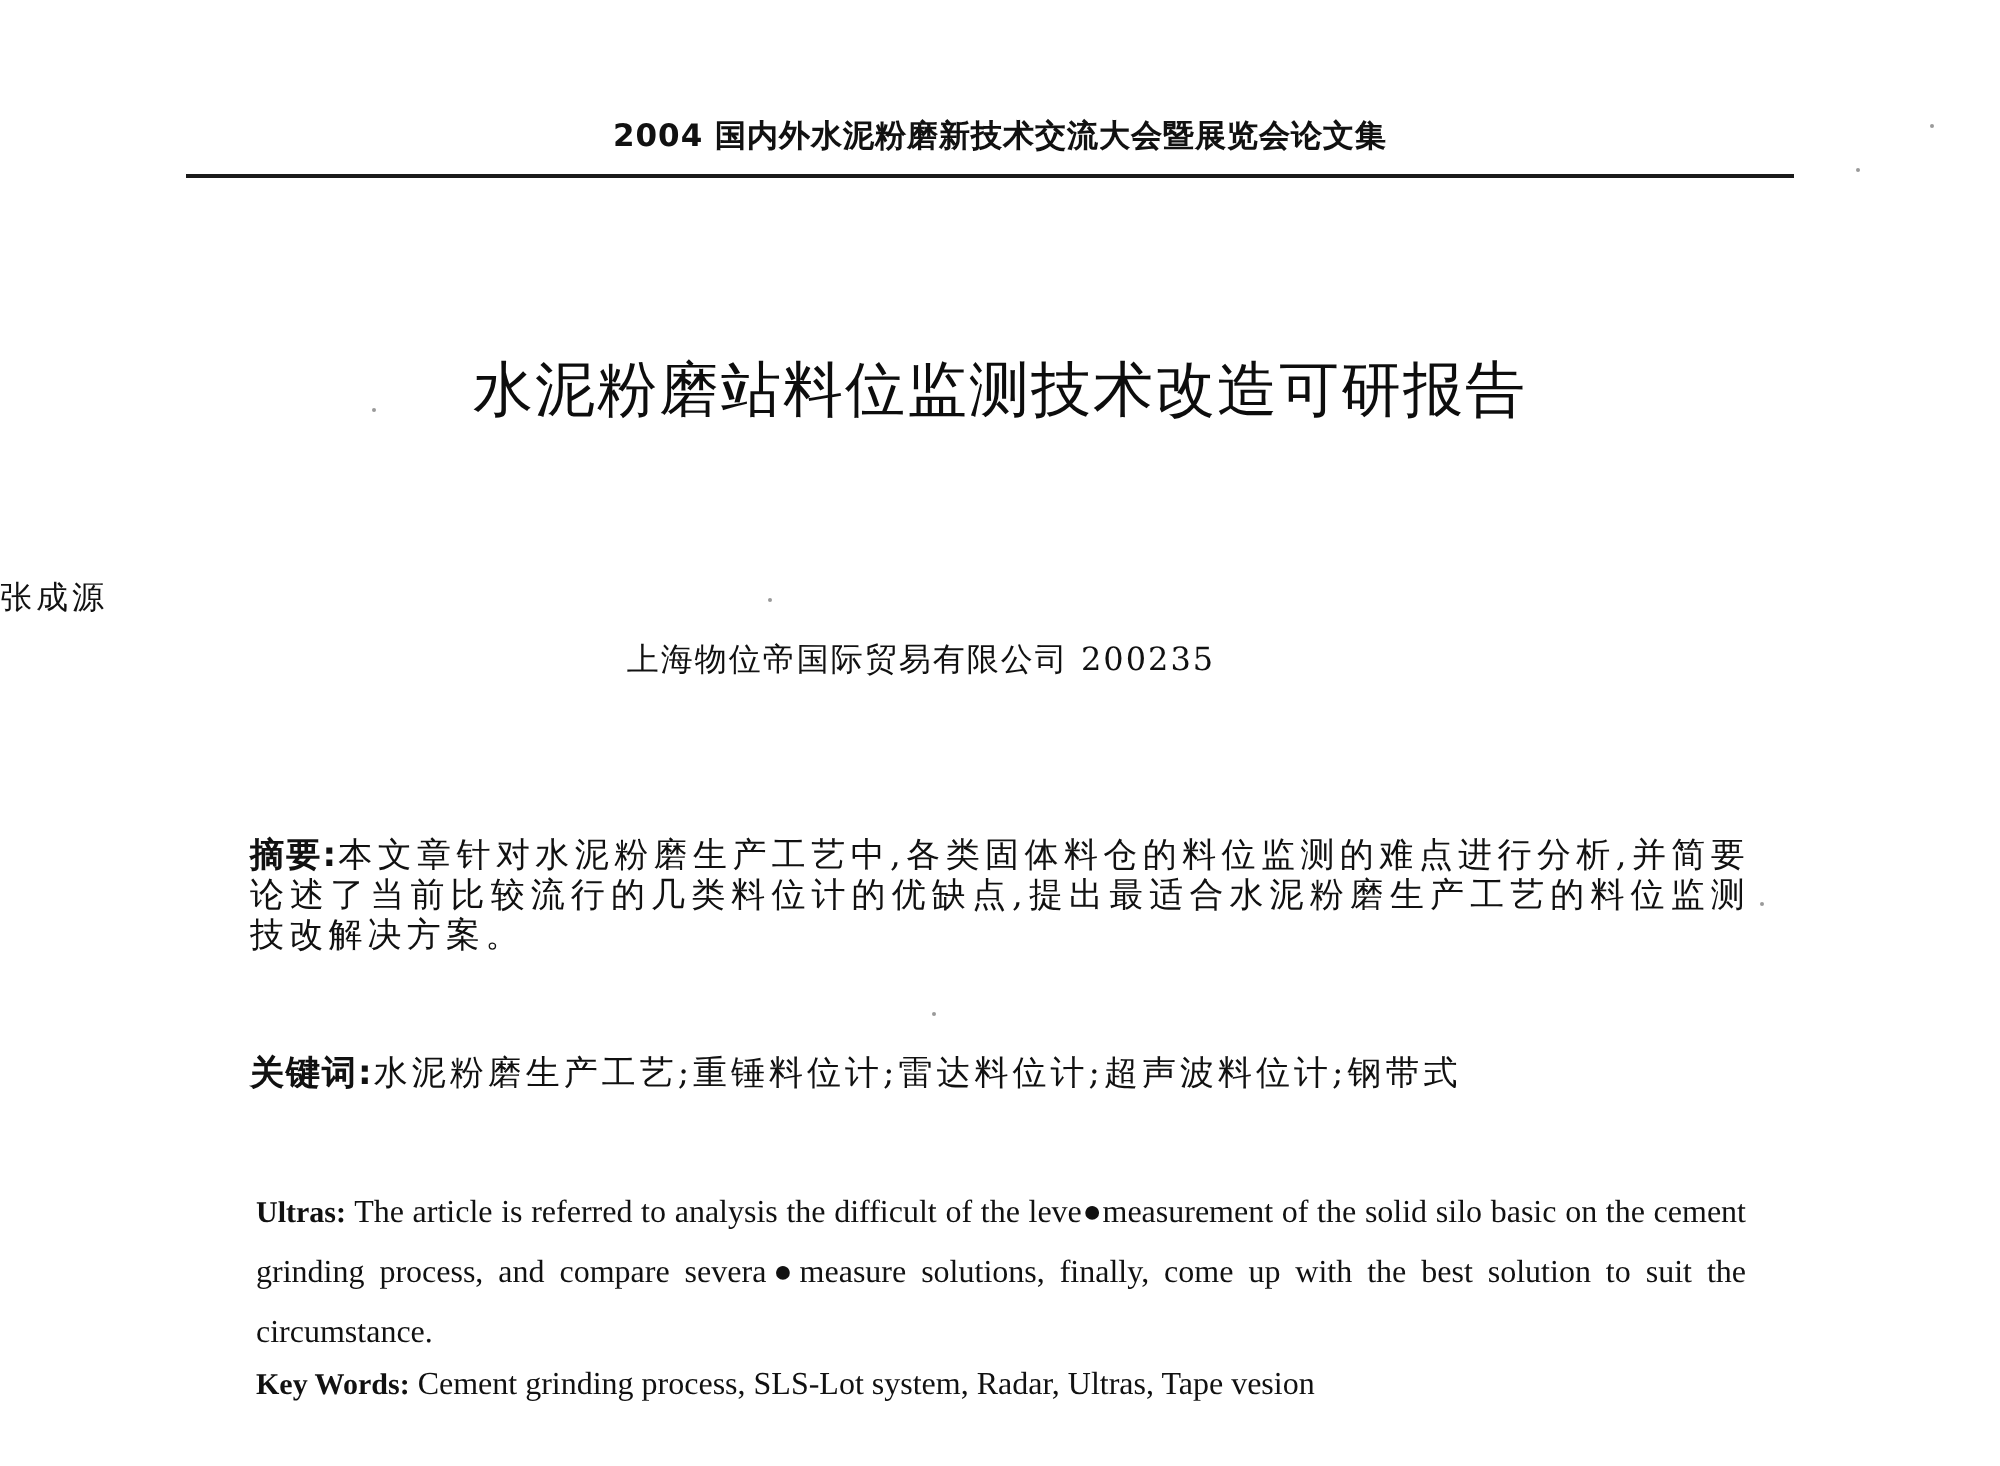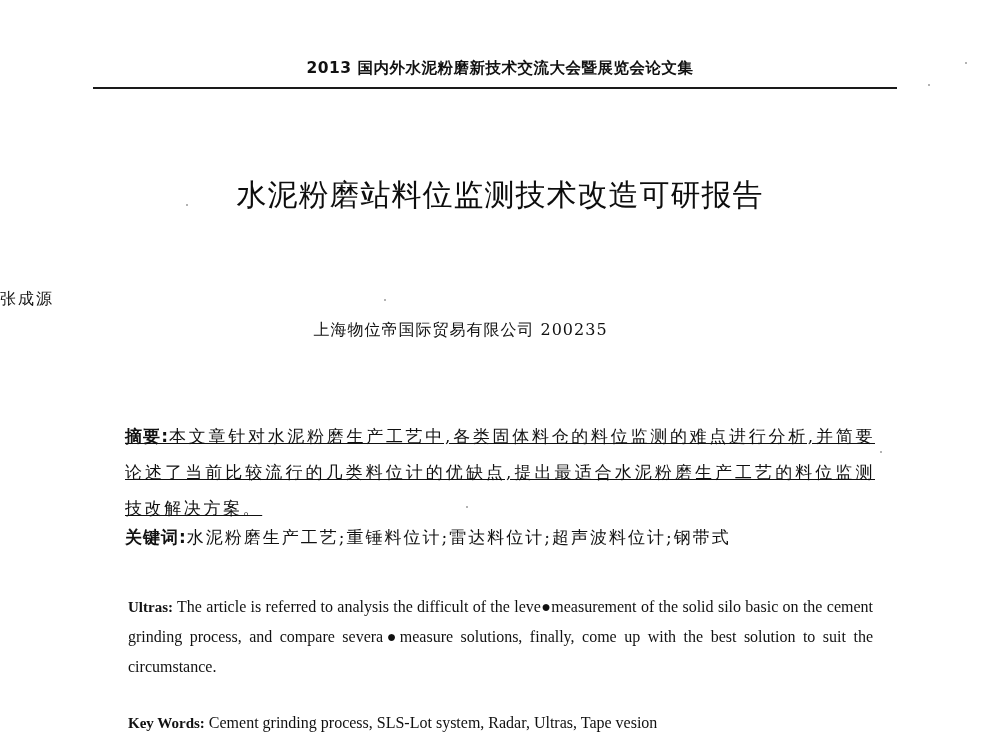--- a/index.html
+++ b/index.html
@@ -59,24 +59,23 @@
       font-family: "DejaVu Serif", serif;
       font-size: 16px;
       letter-spacing: 1px;
     }
 
     .abstract-cn {
       left: 125px; width: 750px;
       top: 418px;
       font-family: "DejaVu Serif", serif;
       font-size: 17px;
-      line-height: 36px;
+      line-height: 20px;
       letter-spacing: 2.6px;
       text-align: justify;
-      text-decoration: underline;
     }
     .label-cn {
       font-family: "DejaVu Sans", sans-serif;
       font-weight: bold;
       letter-spacing: 1px;
     }
     .keywords-cn {
       left: 125px; width: 750px;
       top: 526px;
       font-family: "DejaVu Serif", serif;
@@ -97,33 +96,32 @@
     .label-en {
       font-weight: bold;
       font-size: 15px;
     }
     .keywords-en {
       left: 128px; width: 745px;
       top: 682px;
       font-family: "Liberation Serif", serif;
       font-size: 16px;
       line-height: 22px;
-      margin-top: 30px;
     }
 
     .speck {
       width: 2px; height: 2px;
       background: #9a9a9a;
       border-radius: 1px;
     }
   </style>
 </head>
 <body>
 
-<div class="abs running-header">2013 国内外水泥粉磨新技术交流大会暨展览会论文集</div>
+<div class="abs running-header">2004 国内外水泥粉磨新技术交流大会暨展览会论文集</div>
 <div class="abs header-rule"></div>
 
 <h1 class="abs title" style="margin:0;">水泥粉磨站料位监测技术改造可研报告</h1>
 
 <div class="abs author">张成源</div>
 <div class="abs affiliation">上海物位帝国际贸易有限公司 200235</div>
 
 <div class="abs abstract-cn"><span class="label-cn">摘要:</span><span>本文章针对水泥粉磨生产工艺中,各类固体料仓的料位监测的难点进行分析,并简要论述了当前比较流行的几类料位计的优缺点,提出最适合水泥粉磨生产工艺的料位监测技改解决方案。</span></div>
 
 <div class="abs keywords-cn"><span class="label-cn">关键词:</span><span>水泥粉磨生产工艺;重锤料位计;雷达料位计;超声波料位计;钢带式</span></div>

